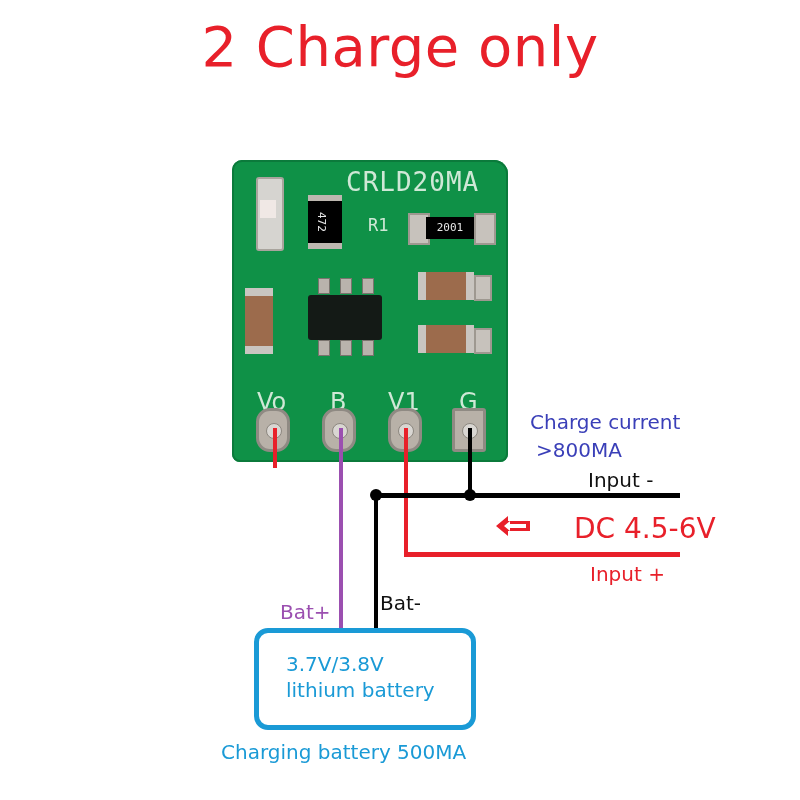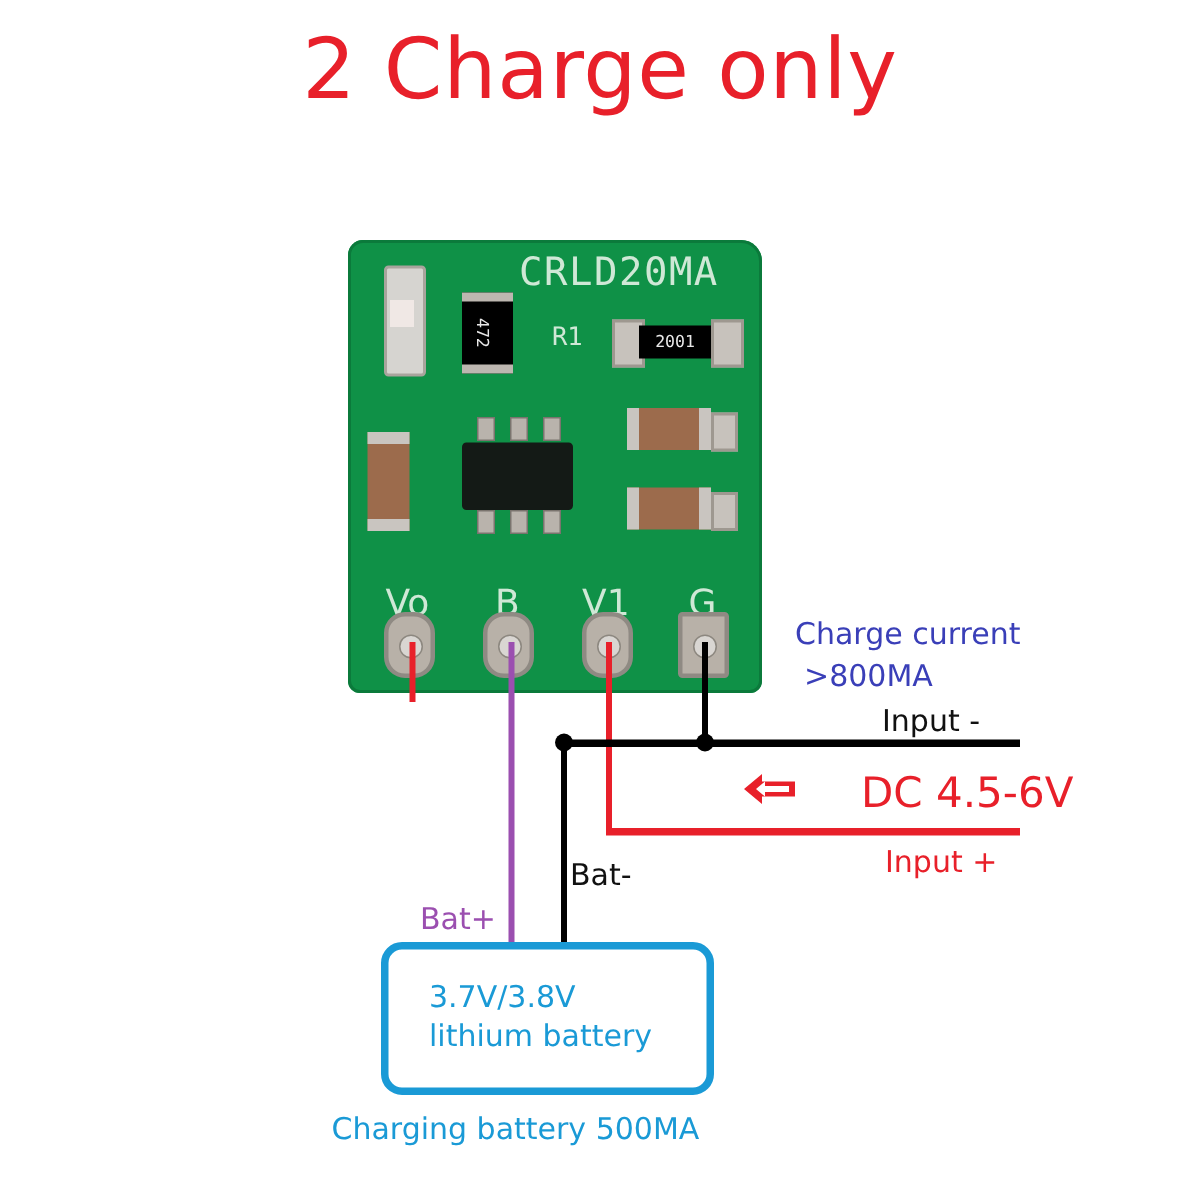--- a/index.html
+++ b/index.html
@@ -91,18 +91,18 @@
 <div class="abs lbl-black" style="left:588px;top:468px;">Input -</div>
 <div class="abs" style="left:494px;top:514px;">
   <svg width="40" height="24" viewBox="0 0 40 24">
       <path d="M2 12 L14 2 L14 7 L36 7 L36 17 L14 17 L14 22 Z" fill="#e8202a"></path>
       <path d="M10 12 L16 7 L16 10 L32 10 L32 14 L16 14 L16 17 Z" fill="#fff"></path>
     </svg>
 </div>
 <div class="abs lbl-red" style="left:540px;top:512px;font-size:28px;margin-left:34px;">DC 4.5-6V</div>
 <div class="abs lbl-red" style="left:590px;top:562px;">Input +</div>
 <div class="abs lbl-purple" style="left:280px;top:600px;">Bat+</div>
-<div class="abs lbl-black" style="left:380px;top:571px;">Bat-</div>
+<div class="abs lbl-black" style="left:380px;top:591px;">Bat-</div>
 
 <div class="abs battery"></div>
 <div class="abs bat-text" style="left:286px;top:652px;">3.7V/3.8V</div>
 <div class="abs bat-text" style="left:286px;top:678px;">lithium battery</div>
 <div class="abs bat-text" style="left:221px;top:740px;">Charging battery 500MA</div>
 
 </body></html>

